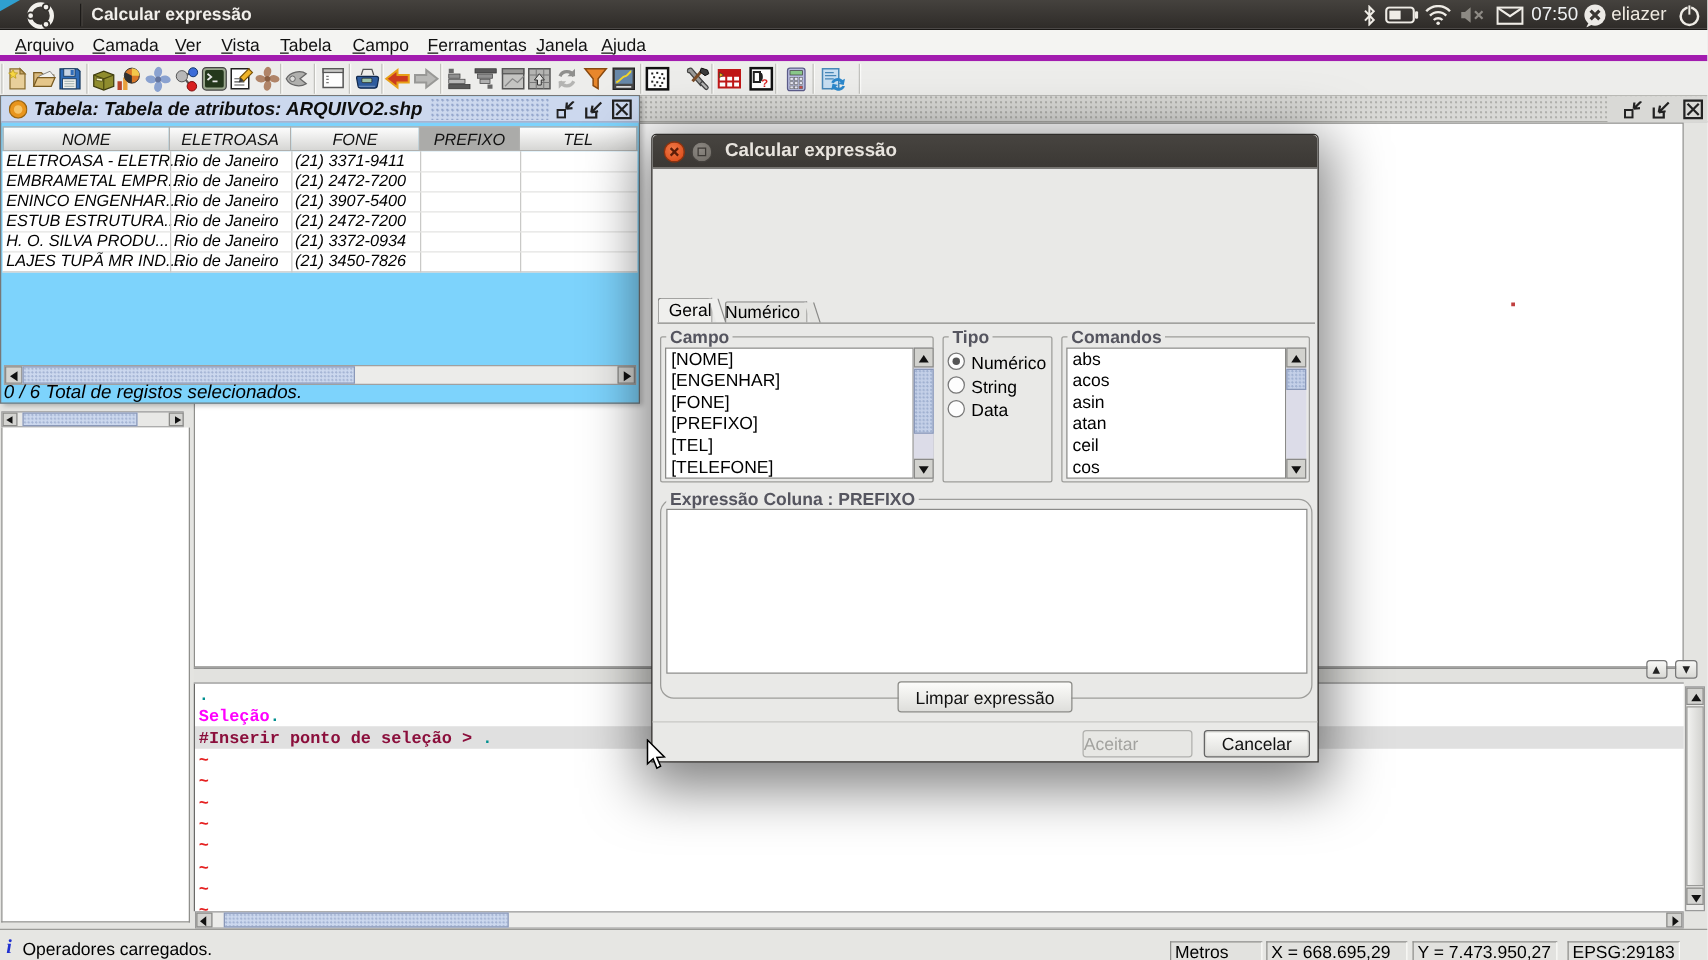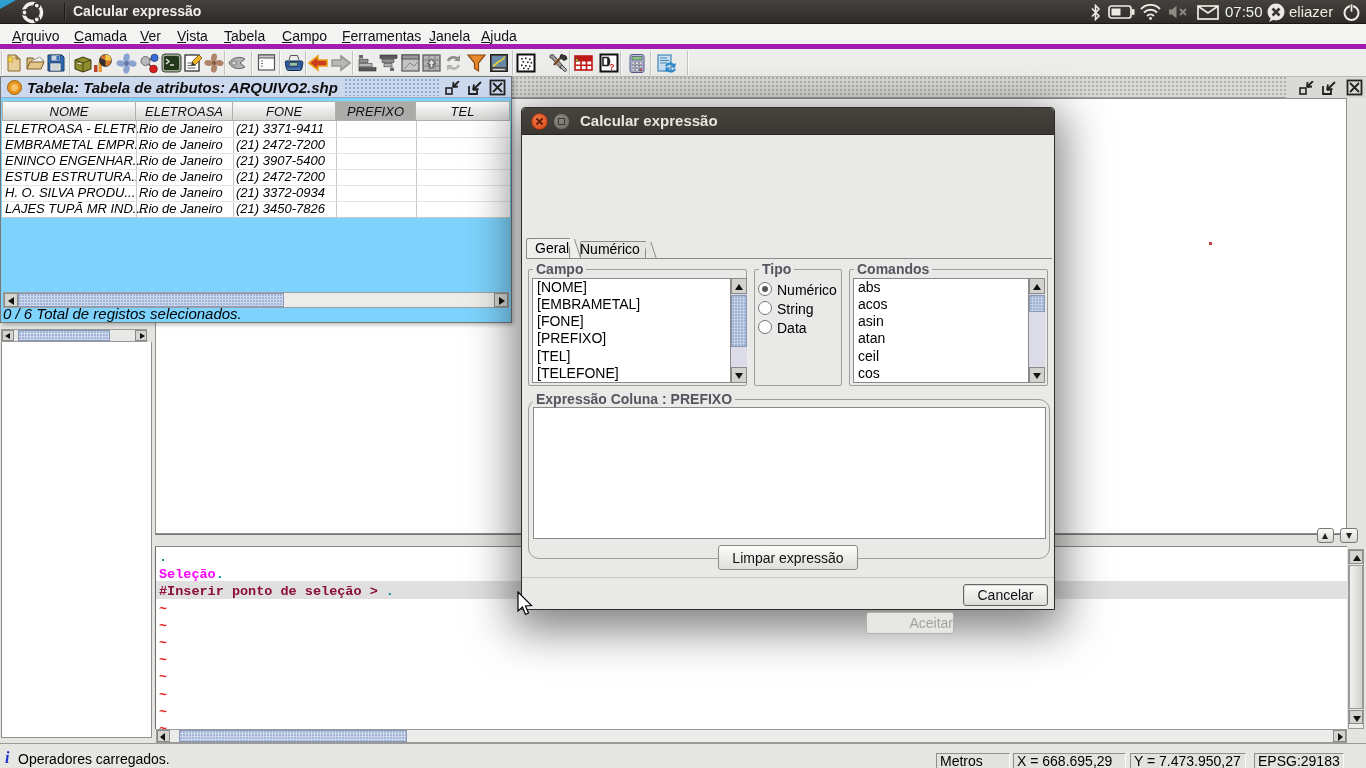--- a/index.html
+++ b/index.html
@@ -558,21 +558,21 @@
     <div class="tab" style="left:13px; top:132px;">Geral</div>
     <div style="position:absolute; left:58px; top:133px; width:66px; height:17px; background:#e4e4e1; border:1px solid #8a8a88; border-bottom:none; border-radius:2px 0 0 0;"></div>
       <div style="position:absolute; left:124px; top:134px; width:8px; height:16px; background:#e4e4e1; border-right:1px solid #8a8a88; transform:skewX(18deg);"></div>
     <div class="tab" style="left:58px; top:133px;">Numérico</div>
     <div style="position:absolute; left:4px; top:150px; width:526px; height:1px; background:#8a8a88;"></div>
 
     <div class="grp" style="left:6px; top:161px; width:219px; height:117px;">
       <div class="lbl">Campo</div>
       <div class="whitebox" style="left:3px; top:8px; width:199px; height:105px;">
         <div class="litem" style="top:0px;">[NOME]</div>
-        <div class="litem" style="top:17px;">[EMBRAMETAL]</div>
+        <div class="litem" style="top:17px;">[ENGENHAR]</div>
         <div class="litem" style="top:34px;">[FONE]</div>
         <div class="litem" style="top:51px;">[PREFIXO]</div>
         <div class="litem" style="top:69px;">[TEL]</div>
         <div class="litem" style="top:86px;">[TELEFONE]</div>
       </div>
       <div class="msb" style="left:202px; top:8px; height:105px;">
         <div class="btn" style="top:0;">
             <div class="tri" style="left:3px;top:5px;border-left:4.5px solid transparent;border-right:4.5px solid transparent;border-bottom:6px solid #111;"></div>
           </div>
         <div class="thumb" style="top:17px; height:52px;"></div>
@@ -614,21 +614,21 @@
     </div>
 
     <div class="grp" style="left:6px; top:291px; width:522px; height:160px;border-radius:11px;">
       <div class="lbl">Expressão Coluna : PREFIXO</div>
       <div class="whitebox" style="left:4px; top:7px; width:513px; height:132px;"></div>
     </div>
 
     <div class="jbtn" style="left:196px; top:437px; width:140px; height:25px; line-height:24px;">Limpar expressão</div>
 
     <div style="position:absolute; left:0; top:469px; width:532px; height:1px; background:#c8c8c5;"></div>
-    <div style="position:absolute; left:344px; top:504px; width:88px; height:22px; line-height:21px; background:#e7e7e4; border:1px solid #b0b0ad; border-radius:3px; font-size:14px; color:#a2a29f; text-align:right;">Aceitar</div>
+    <div style="position:absolute; left:344px; top:476px; width:88px; height:22px; line-height:21px; background:#e7e7e4; border:1px solid #b0b0ad; border-radius:3px; font-size:14px; color:#a2a29f; text-align:left;">Aceitar</div>
     <div class="jbtn" style="left:441px; top:476px; width:85px; height:22px; line-height:21px; border-color:#666; box-shadow:inset 0 0 0 1px #d8d8d4;">Cancelar</div>
   </div>
 
   <div class="abs" style="left:1317px; top:528px; width:17px; height:15px; background:linear-gradient(#f8f8f6,#d8d8d4); border:1px solid #777; border-radius:3px;">
     <div class="tri" style="left:4px; top:4px; border-left:3.5px solid transparent; border-right:3.5px solid transparent; border-bottom:6px solid #222;"></div>
   </div>
   <div class="abs" style="left:1340px; top:528px; width:18px; height:15px; background:linear-gradient(#f8f8f6,#d8d8d4); border:1px solid #777; border-radius:3px;">
     <div class="tri" style="left:5px; top:4px; border-left:3.5px solid transparent; border-right:3.5px solid transparent; border-top:6px solid #222;"></div>
   </div>
 

